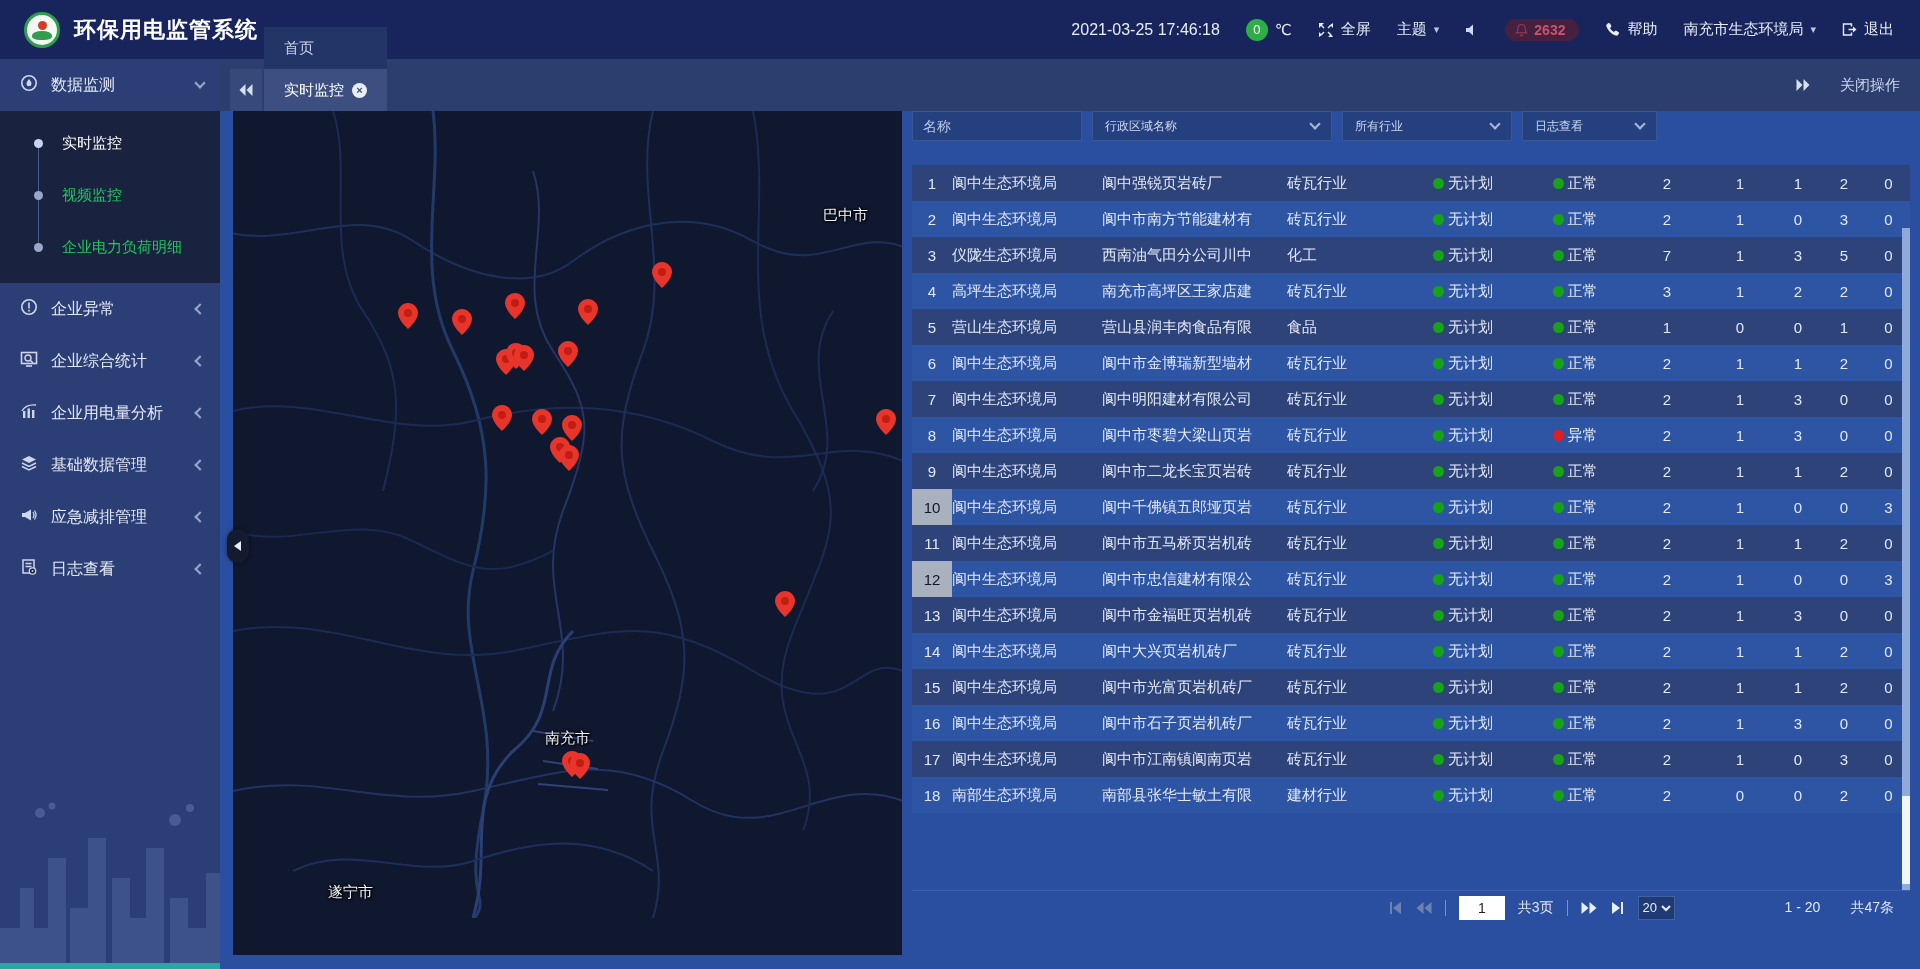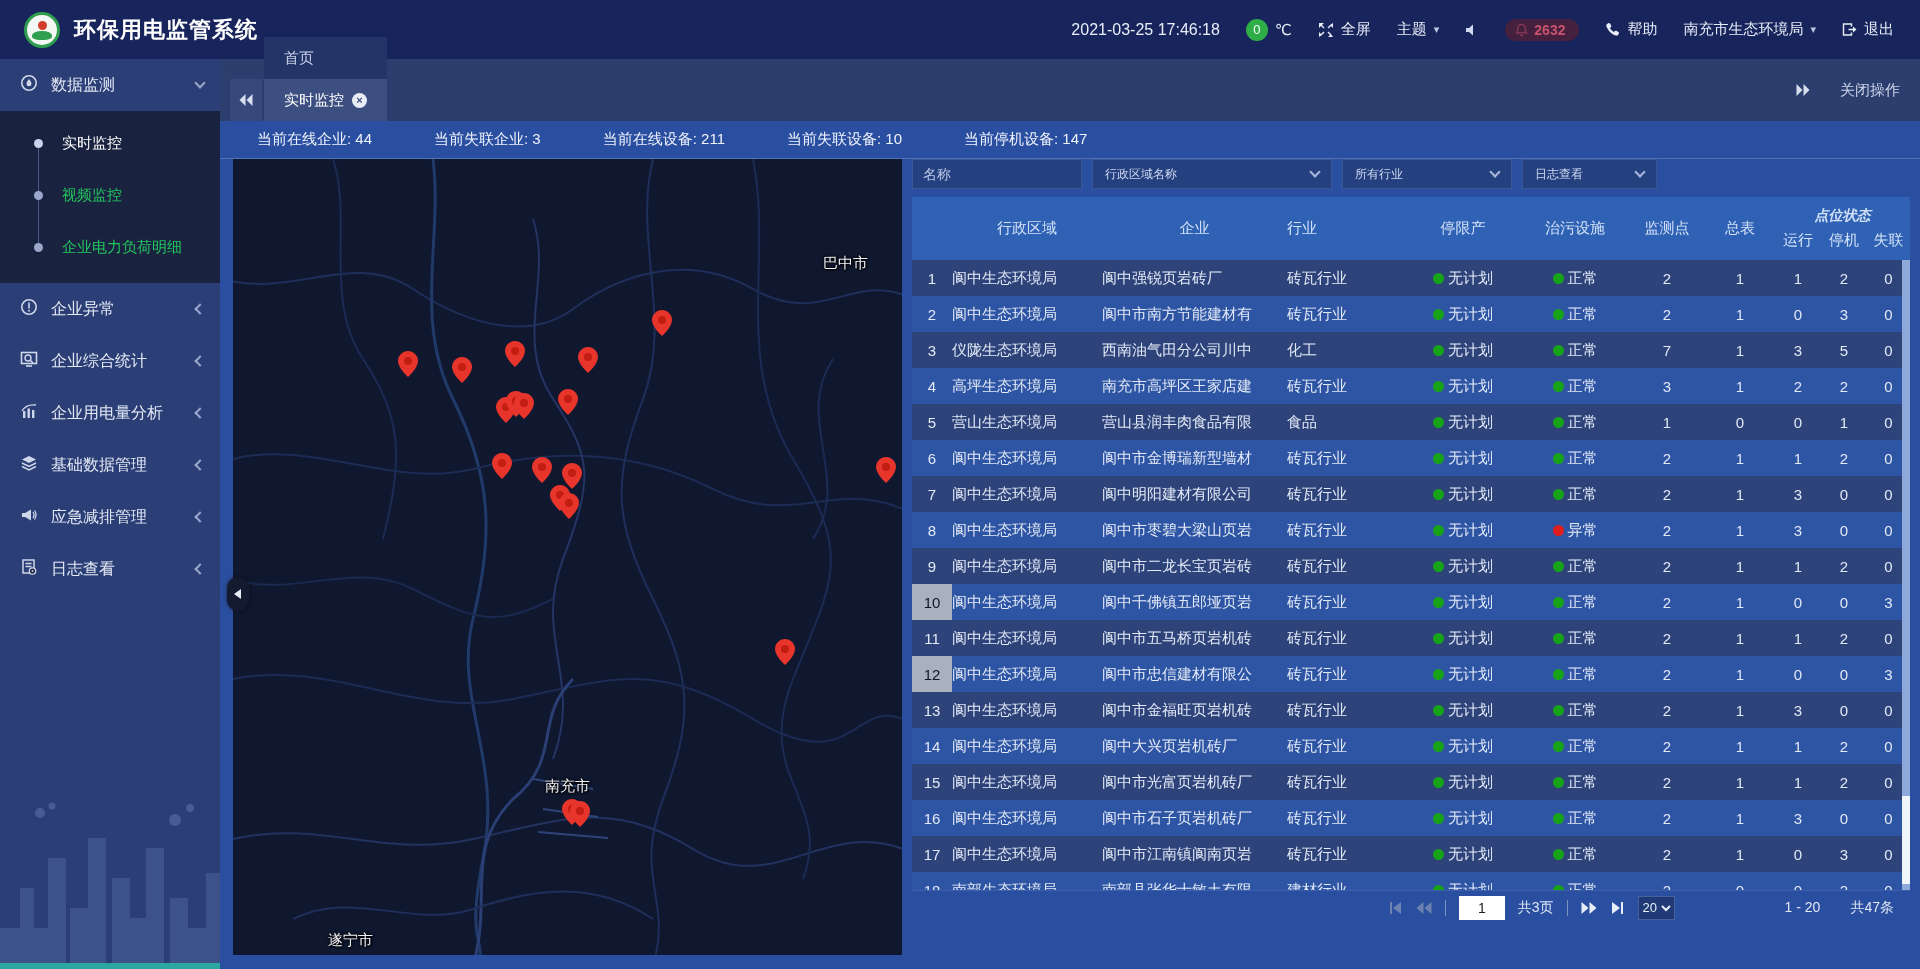--- a/index.html
+++ b/index.html
@@ -48,21 +48,21 @@
     border-radius:50%; background:#9aa7cb; }
   .submenu-item.active { color:#ffffff; }
   .submenu-item.active .dot { background:#c9d4ee; }
   .skyline { position:absolute; left:0; right:0; bottom:6px; height:185px; opacity:.4; pointer-events:none; }
   .sidebar::after { content:''; position:absolute; left:0; bottom:0; width:100%; height:6px; background:#2aa7a0; }
 
   
   .main { flex:1; display:flex; flex-direction:column; min-width:0; }
 
   
-  .tabbar { height:62px; background:#2c3e6d; display:flex; align-items:flex-end; padding-left:10px; position:relative; }
+  .tabbar { height:52px; background:#2c3e6d; display:flex; align-items:flex-end; padding-left:10px; position:relative; }
   .tabnav-btn { width:32px; height:42px; background:#36497a; display:flex; align-items:center; justify-content:center;
     cursor:pointer; margin-right:2px; }
   .tab { height:42px; display:flex; align-items:center; gap:8px; padding:0 20px; font-size:15px; color:#c9d2ea;
     background:#233566; cursor:pointer; margin-right:2px; }
   .tab.active { background:#3c4f80; color:#fff; }
   .tab-close { width:15px; height:15px; border-radius:50%; background:#e9edf5; color:#3a4d7e; font-size:11px;
     line-height:15px; text-align:center; font-weight:bold; }
   .tabbar-right { position:absolute; right:20px; top:0; height:100%; display:flex; align-items:center; gap:30px;
     color:#ccd5ec; font-size:15px; }
 
@@ -81,21 +81,21 @@
     text-shadow:0 0 3px #000,0 0 2px #000,1px 1px 2px #000; }
   .pin { position:absolute; width:20px; height:26px; cursor:pointer; }
   .collapse-btn { position:absolute; left:-6px; top:418px; width:22px; height:34px; background:#141b30;
     border-radius:11px; display:flex; align-items:center; justify-content:center; cursor:pointer; z-index:6;
     box-shadow:0 0 4px rgba(0,0,0,.5); }
   .collapse-btn::before { content:''; width:0; height:0; border:5px solid transparent; border-right:7px solid #e8ecf5;
     margin-left:-6px; }
 
   
   .table-panel { flex:1; display:flex; flex-direction:column; min-width:0; margin-bottom:31px; }
-  .filters { display:flex; gap:10px; height:30px; margin-bottom:8px; flex:0 0 auto; }
+  .filters { display:flex; gap:10px; height:30px; margin-bottom:24px; flex:0 0 auto; }
   .f-input { width:170px; background:#24407f; border:1px solid #3a5795; color:#cfd9f0; font-size:14px;
     padding:0 10px; outline:none; font-family:inherit; }
   .f-input::placeholder { color:#b9c6e4; opacity:1; }
   .f-select { display:flex; align-items:center; justify-content:space-between; padding:0 12px; background:#24407f;
     border:1px solid #3a5795; color:#cfd9f0; font-size:12px; cursor:pointer; }
   .f-select .chev { border-color:#a9b8da; }
   .w240{width:240px} .w170{width:170px} .w135{width:135px}
 
   .table { flex:1; display:flex; flex-direction:column; overflow:hidden; position:relative; min-height:0; }
   .thead { background:#2f62b5; color:#d2e1f7; height:63px; flex:0 0 auto; display:grid;
@@ -312,27 +312,20 @@
         </span>
       <span class="tabbar-right">
         <svg width="14" height="12" viewBox="0 0 14 12">
           <path fill="#d7deee" d="M0.5,0 L6.5,6 L0.5,12 Z M7.5,0 L13.5,6 L7.5,12 Z"></path>
         </svg>
         <span>关闭操作</span>
       </span>
     </div>
 
     <div class="content">
-      <div class="statsbar" id="statsbar">
-          <span class="stat">当前在线企业: 44</span>
-          <span class="stat">当前失联企业: 3</span>
-          <span class="stat">当前在线设备: 211</span>
-          <span class="stat">当前失联设备: 10</span>
-          <span class="stat">当前停机设备: 147</span>
-        </div>
 
       <div class="panels">
         <span class="collapse-btn"></span>
 
         <div class="map-panel">
           <svg class="map-roads" viewBox="0 0 669 807" preserveAspectRatio="none">
             <path d="M-10,120 C60,140 120,90 180,130 S300,180 340,150 S450,90 520,130 S620,110 680,140" stroke="#1f2f5b" stroke-width="2" fill="none"></path>
             <path d="M200,0 C210,80 180,160 220,240 S260,380 240,460 S270,600 250,700 S260,780 240,810" stroke="#223a6a" stroke-width="3" fill="none"></path>
             <path d="M0,300 C80,280 160,330 240,310 S400,290 480,330 S600,320 670,350" stroke="#1c2b54" stroke-width="2" fill="none"></path>
             <path d="M100,0 C120,60 90,140 130,200 S170,300 150,380" stroke="#1c2b54" stroke-width="2" fill="none"></path>
@@ -437,38 +430,20 @@
               <span>所有行业</span>
               <span class="chev down"></span>
             </div>
             <div class="f-select w135">
               <span>日志查看</span>
               <span class="chev down"></span>
             </div>
           </div>
 
           <div class="table">
-            <div class="thead">
-              <span class="th c"></span>
-              <span class="th c">行政区域</span>
-              <span class="th c">企业</span>
-              <span class="th">行业</span>
-              <span class="th c">停限产</span>
-              <span class="th c">治污设施</span>
-              <span class="th c">监测点</span>
-              <span class="th c">总表</span>
-              <span class="th-group">
-                <span class="gtitle">点位状态</span>
-                <span class="th-sub">
-                  <span>运行</span>
-                  <span>停机</span>
-                  <span>失联</span>
-                </span>
-              </span>
-            </div>
             <div class="tbody" id="tbody">
                 <div class="tr">
                   <span class="td num">1</span>
                   <span class="td">阆中生态环境局</span>
                   <span class="td">阆中强锐页岩砖厂</span>
                   <span class="td">砖瓦行业</span>
                   <span class="td c"><span class="sdot" style="background: rgb(23, 163, 23);"></span><span>无计划</span></span>
                   <span class="td c"><span class="sdot" style="background: rgb(23, 163, 23);"></span><span>正常</span></span>
                   <span class="td c">2</span>
                   <span class="td c">1</span>

